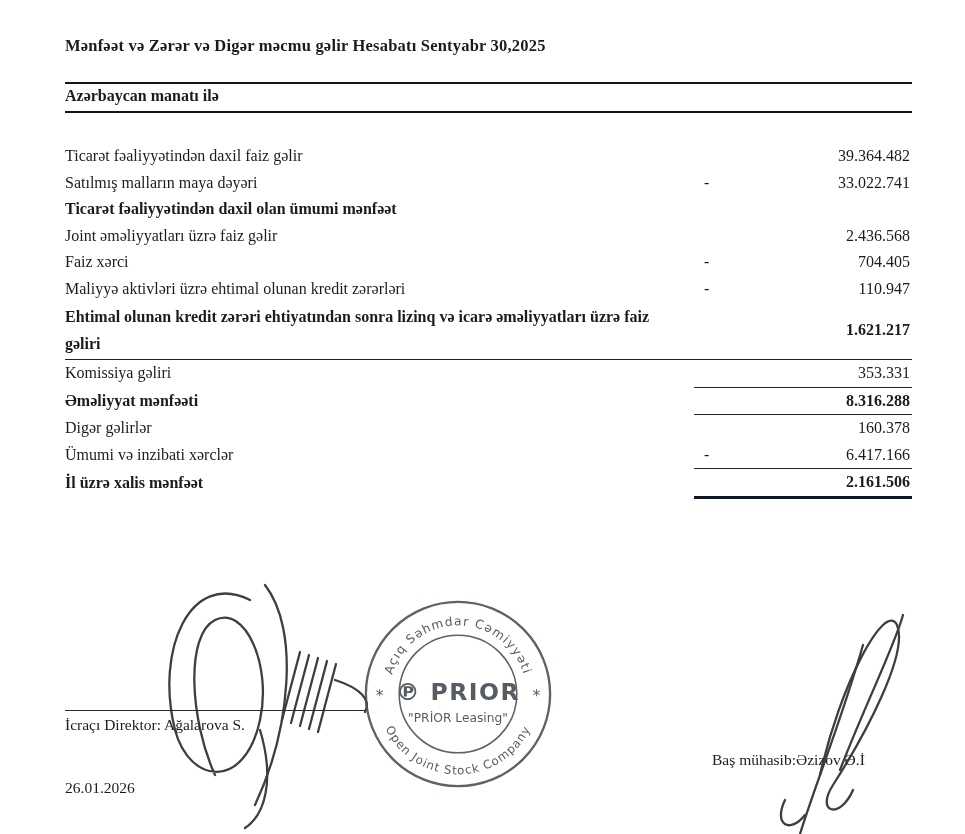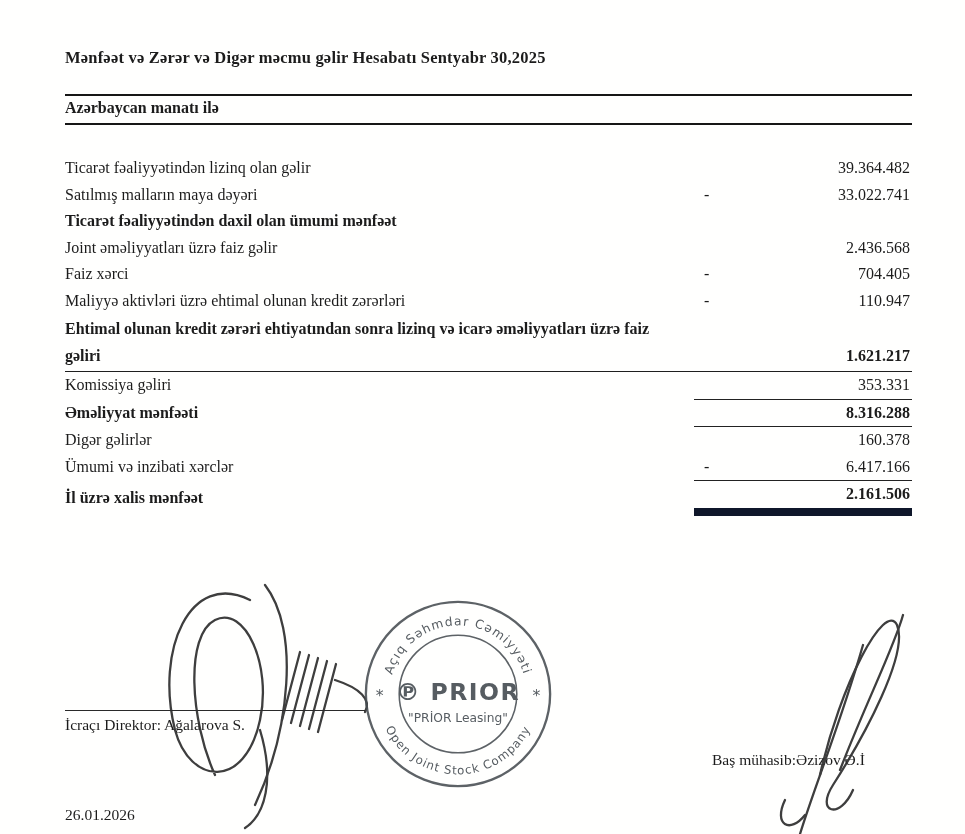--- a/index.html
+++ b/index.html
@@ -1,38 +1,38 @@
 <!DOCTYPE html>
 <html><head>
 <meta charset="utf-8">
 <style>
   html,body {margin:0; padding:0; background:#ffffff;}
   .page {
     position:relative; width:965px; height:834px; background:#fffffe;
     font-family:"Liberation Serif", serif; color:#1c1c1c; overflow:hidden;
   }
-  .content {position:absolute; left:65px; top:48px; width:847px;}
+  .content {position:absolute; left:65px; top:36px; width:847px;}
   .title {font-size:16.5px; font-weight:700; margin:0 0 26px 0; letter-spacing:.2px;}
   .currency-bar {
     border-top:2.5px solid #161616; border-bottom:2.5px solid #161616;
     padding:3px 0 6px; font-weight:700; font-size:16px; margin-bottom:30px;
   }
   .rows {width:100%;}
   .row {display:flex; align-items:center; font-size:16px; line-height:26.5px;}
   .row .label {flex:1; padding-right:14px;}
   .row .num {display:flex; width:218px; align-items:center; box-sizing:border-box;}
   .row .sign {width:56px; padding-left:10px; box-sizing:border-box;}
   .row .amount {flex:1; text-align:right; padding-right:2px;}
   .bold {font-weight:700;}
   .r3 .num, .r9 .num {border-top:1.6px solid #222; border-bottom:1.6px solid #222;}
-  .r12 .num {border-top:1.6px solid #222; border-bottom:8px solid #0f172a;}
-  .r7 {border-bottom:1.7px solid #1f1f1f; padding:2px 0;align-items:flex-end;}
+  .r12 .num {border-top:1.6px solid #222; border-bottom:3px solid #0f172a;}
+  .r7 {border-bottom:1.7px solid #1f1f1f; padding:2px 0;}
   .sig-line {position:absolute; left:65px; top:710px; width:300px; border-top:1.6px solid #2a2a2a;}
   .director {position:absolute; left:65px; top:716px; font-size:15.5px;}
-  .date {position:absolute; left:65px; top:779px; font-size:15.5px;margin-top:27px;}
+  .date {position:absolute; left:65px; top:779px; font-size:15.5px;}
   .accountant {position:absolute; left:712px; top:723px; font-size:15.5px;margin-top:28px;}
   .stamp {position:absolute; left:360px; top:594px; width:196px; height:200px;}
   .sig-left {position:absolute; left:110px; top:560px; width:270px; height:274px;}
   .sig-right {position:absolute; left:745px; top:585px; width:200px; height:249px;}
   svg {overflow:visible;}
 </style>
 </head>
 <body>
 
 <div class="page">
@@ -40,21 +40,21 @@
   <div class="content">
     <h1 class="title">Mənfəət və Zərər və Digər məcmu gəlir Hesabatı Sentyabr 30,2025</h1>
 
     <div class="currency-bar">
       <span>Azərbaycan manatı ilə</span>
     </div>
 
     <div class="rows">
 
       <div class="row r1">
-        <div class="label">Ticarət fəaliyyətindən lizinq olan gəlir</div>
+        <div class="label">Ticarət fəaliyyətindən daxil faiz gəlir</div>
         <div class="num">
           <div class="sign"></div>
           <div class="amount">39.364.482</div>
         </div>
       </div>
 
       <div class="row r2">
         <div class="label">Satılmış malların maya dəyəri</div>
         <div class="num">
           <div class="sign">-</div>

